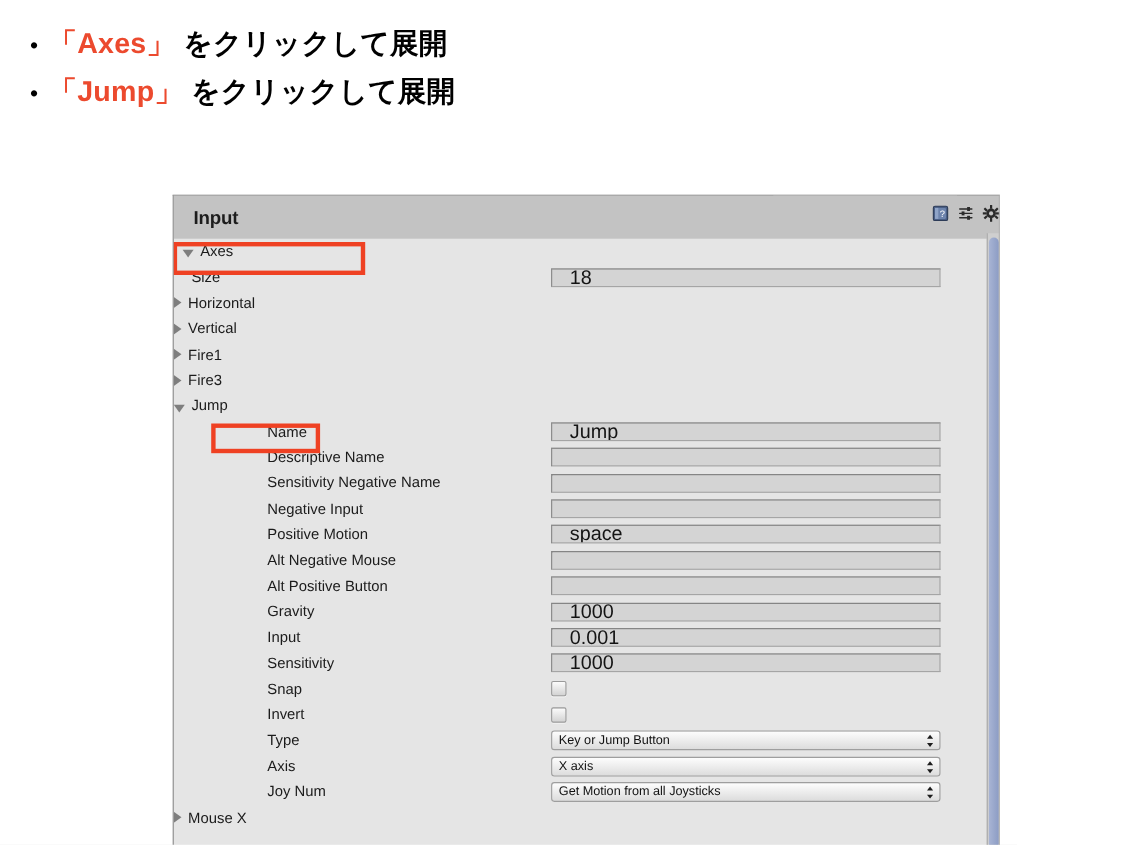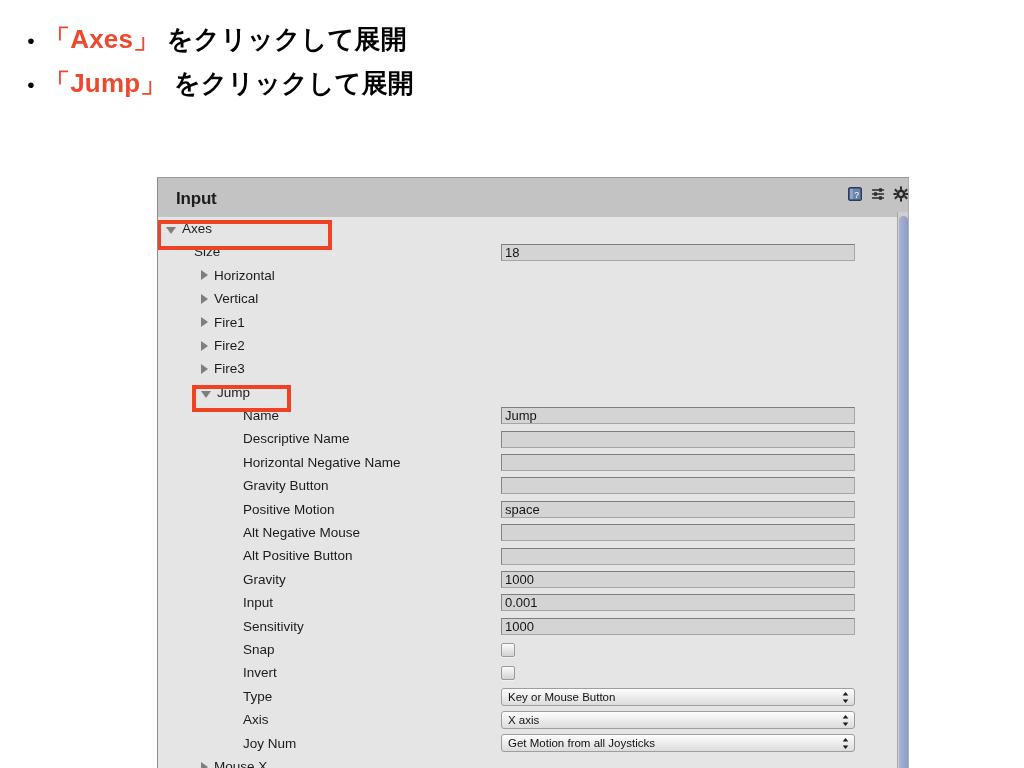--- a/index.html
+++ b/index.html
@@ -134,40 +134,40 @@
     border-right: 5px solid transparent;
     top: 2px;
   }
   .lbl-wrap {
     display: flex;
     align-items: center;
   }
 
   
   .ind-0 { padding-left: 8px; }
-  .ind-1 { padding-left: 36px; }
-  .ind-2 { padding-left: 43px; }
+  .ind-1 { padding-left: 16px; }
+  .ind-2 { }
   .ind-3 { padding-left: 85px; }
 
   
   .ctrl {
     position: absolute;
     left: 343px;
     width: 354px;
   }
   .field {
     height: 17px;
     background: #d4d4d4;
     border: 1px solid #a5a5a5;
     border-top-color: #7d7d7d;
     border-left-color: #868686;
     box-sizing: border-box;
-    font-size: 13px;
+    font-size: 18px;
     color: #141414;
-    padding: 0 3px;
+    padding: 0 16px;
     line-height: 15px;
     font-family: "Liberation Sans", sans-serif;
     white-space: nowrap;
     overflow: hidden;
   }
   .checkbox {
     width: 14px;
     height: 14px;
     box-sizing: border-box;
     border: 1px solid #9a9a9a;
@@ -341,26 +341,20 @@
       </div>
       <div class="row">
         <div class="lbl-wrap ind-2">
           <span class="tri tri-right"></span>
           <span class="row-label">Fire1</span>
         </div>
       </div>
       <div class="row">
         <div class="lbl-wrap ind-2">
           <span class="tri tri-right"></span>
-          <span class="row-label">Fire2</span>
-        </div>
-      </div>
-      <div class="row">
-        <div class="lbl-wrap ind-2">
-          <span class="tri tri-right"></span>
           <span class="row-label">Fire3</span>
         </div>
       </div>
       <div class="row">
         <div class="lbl-wrap ind-2">
           <span class="tri tri-down"></span>
           <span class="row-label">Jump</span>
         </div>
       </div>
       <div class="row">
@@ -374,29 +368,29 @@
       <div class="row">
         <div class="lbl-wrap ind-3">
           <span class="row-label">Descriptive Name</span>
         </div>
         <div class="ctrl">
           <div class="field"></div>
         </div>
       </div>
       <div class="row">
         <div class="lbl-wrap ind-3">
-          <span class="row-label">Horizontal Negative Name</span>
+          <span class="row-label">Sensitivity Negative Name</span>
         </div>
         <div class="ctrl">
           <div class="field"></div>
         </div>
       </div>
       <div class="row">
         <div class="lbl-wrap ind-3">
-          <span class="row-label">Gravity Button</span>
+          <span class="row-label">Negative Input</span>
         </div>
         <div class="ctrl">
           <div class="field"></div>
         </div>
       </div>
       <div class="row">
         <div class="lbl-wrap ind-3">
           <span class="row-label">Positive Motion</span>
         </div>
         <div class="ctrl">
@@ -457,21 +451,21 @@
         </div>
         <div class="ctrl">
           <div class="checkbox"></div>
         </div>
       </div>
       <div class="row">
         <div class="lbl-wrap ind-3">
           <span class="row-label">Type</span>
         </div>
         <div class="ctrl">
-          <div class="dropdown"><span>Key or Mouse Button</span><span class="stepper"><svg width="7" height="13" viewBox="0 0 7 13">
+          <div class="dropdown"><span>Key or Jump Button</span><span class="stepper"><svg width="7" height="13" viewBox="0 0 7 13">
                 <polygon points="3.5,1 6.3,4.6 0.7,4.6" fill="#1c1c1c"></polygon>
                 <polygon points="3.5,12 6.3,8.4 0.7,8.4" fill="#1c1c1c"></polygon>
               </svg></span></div>
         </div>
       </div>
       <div class="row">
         <div class="lbl-wrap ind-3">
           <span class="row-label">Axis</span>
         </div>
         <div class="ctrl">

